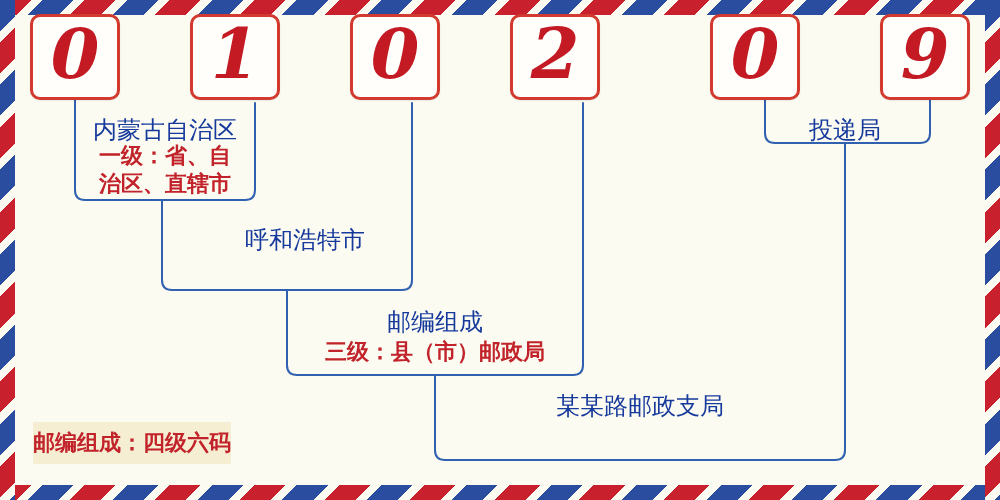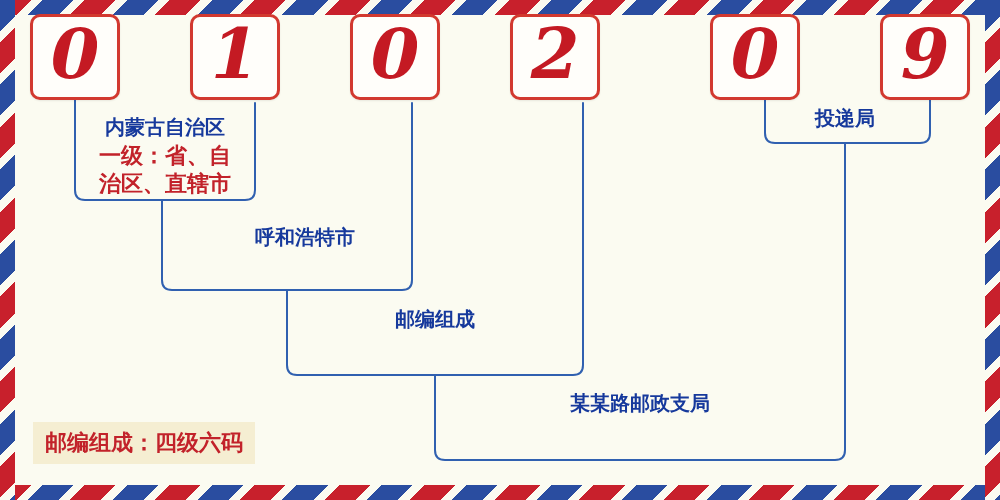--- a/index.html
+++ b/index.html
@@ -65,22 +65,22 @@
     line-height: 1;
     color: #c41a23;
     padding-bottom: 6px;
   }
 
   
   .label-name {
     position: absolute;
     transform: translateX(-50%);
     color: #16399c;
-    font-weight: bold;
-    font-size: 20px;
+    font-weight: normal;
+    font-size: 24px;
     white-space: nowrap;
     text-align: left;
   }
   .label-desc {
     position: absolute;
     transform: translateX(-50%);
     color: #c2222a;
     font-weight: bold;
     font-size: 22px;
     line-height: 1.25;
@@ -90,21 +90,21 @@
 
   
   .footer-badge {
     position: absolute;
     left: 33px; top: 422px;
     background: #f5eeD2;
     background: #f5eed2;
     color: #c2222a;
     font-weight: bold;
     font-size: 22px;
-    padding: 6px 12px;
+    padding: 6px 0;
     white-space: nowrap;
   }
 </style>
 </head>
 <body>
 
 <div class="envelope">
 
   <div class="stripe stripe-h stripe-top"></div>
   <div class="stripe stripe-h stripe-bottom"></div>
@@ -138,20 +138,21 @@
     <span class="digit">9</span>
   </div>
 
   <div class="label-name" style="left:165px; top:114px">内蒙古自治区</div>
   <div class="label-desc" style="left:165px; top:142px">一级：省、自
 治区、直辖市</div>
 
   <div class="label-name" style="left:305px; top:224px">呼和浩特市</div>
 
   <div class="label-name" style="left:435px; top:306px">邮编组成</div>
+  <div class="label-desc" style="left:435px; top:338px">三级：县（市）邮政局</div>
 
   <div class="label-name" style="left:640px; top:390px">某某路邮政支局</div>
 
-  <div class="label-name" style="left:845px; top:105px">投递局</div>
+  <div class="label-name" style="left:845px; top:114px">投递局</div>
 
   <div class="footer-badge">邮编组成：四级六码</div>
 
 </div>
 
 </body></html>

